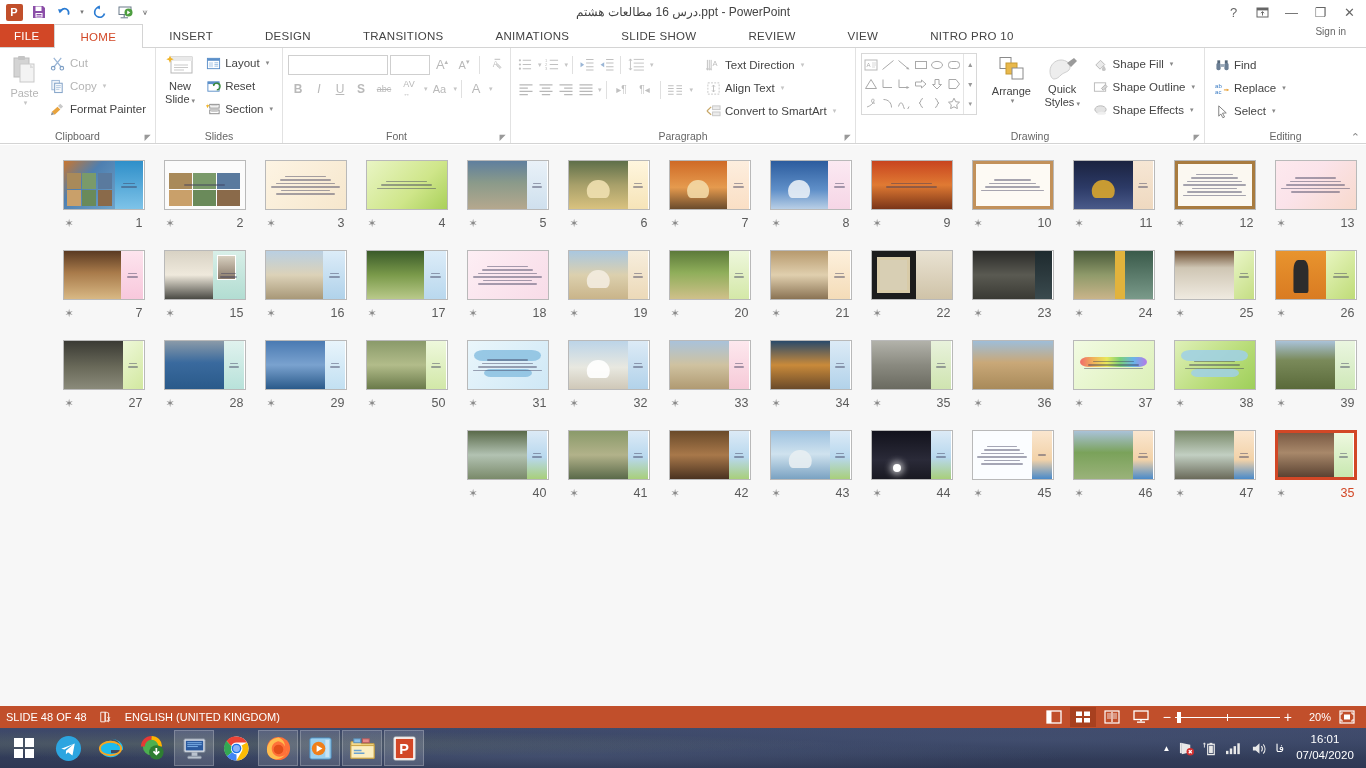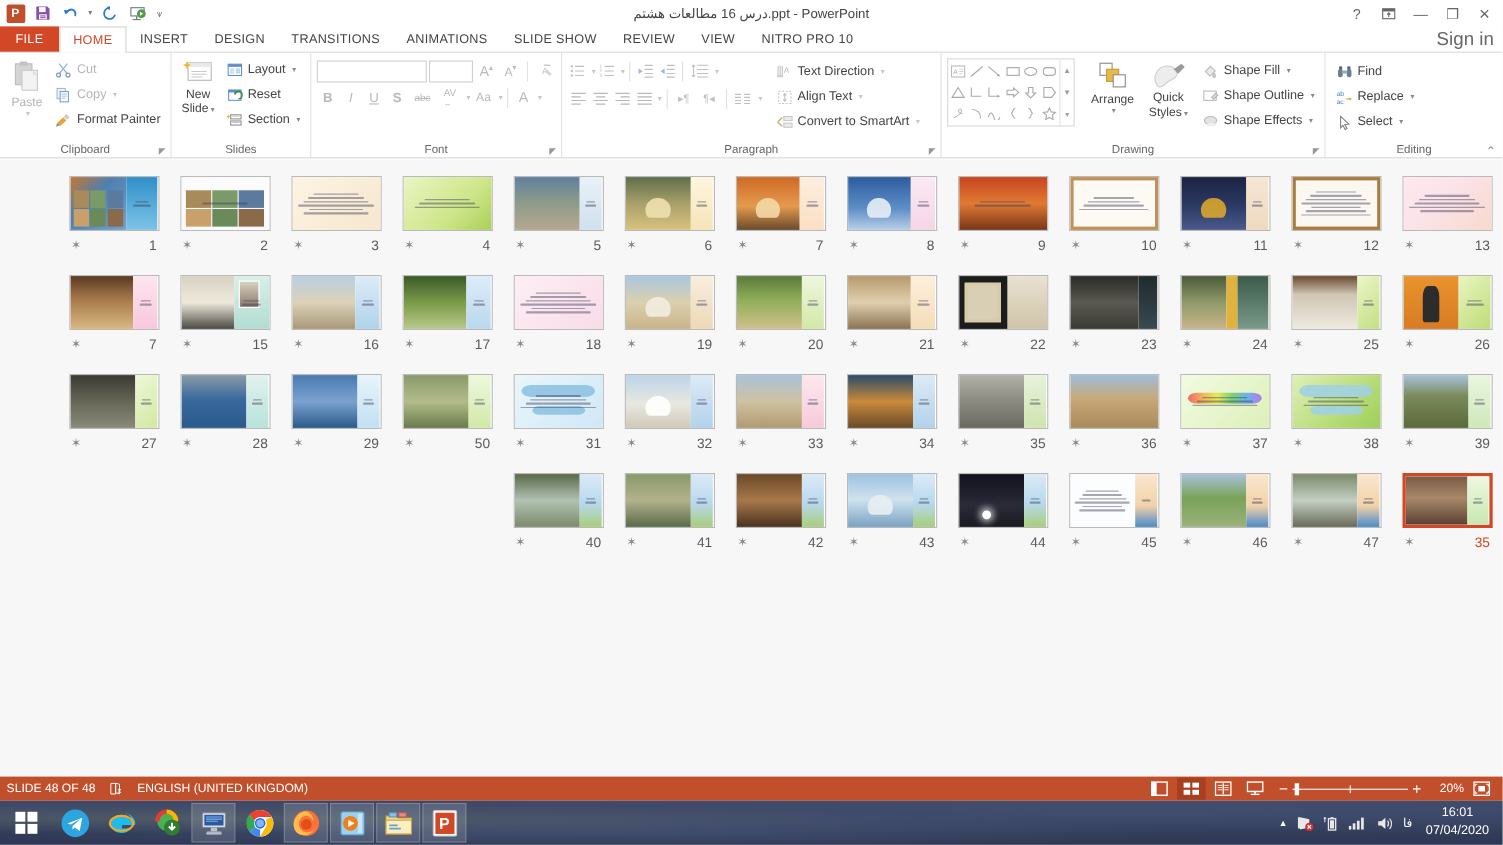--- a/index.html
+++ b/index.html
@@ -35,32 +35,32 @@
     width:29px;height:22px;display:flex;align-items:center;justify-content:center;
     font-size:13px;color:#666;
   }
 
   
   .tabstrip {
     height:24px; display:flex; align-items:stretch; background:#fff;
     border-bottom:1px solid #d4d4d4; position:relative;
   }
   .tab {
-    padding:0 12px; display:flex;align-items:center;
+    padding:0 26px; display:flex;align-items:center;
     font-size:11.5px; letter-spacing:.3px; color:#444; cursor:default;
     text-transform:uppercase;
   }
   .tab.file { background:#d24726; color:#fff; padding:0 14px; }
   .tab.active {
     background:#fff; color:#d24726; border-left:1px solid #d4d4d4;
     border-right:1px solid #d4d4d4; border-top:1px solid #d4d4d4;
     margin-bottom:-1px; position:relative; z-index:3;
   }
   .signin {
-    position:absolute; right:8px; top:2px; font-size:17px; color:#666;
+    position:absolute; right:20px; top:2px; font-size:10px; color:#666;
   }
 
   
   .ribbon {
     height:96px; background:#fff; border-bottom:1px solid #d4d4d4;
     display:flex; position:relative;
   }
   .rgroup {
     display:flex; flex-direction:column; justify-content:space-between;
     border-right:1px solid #e2e2e2; position:relative;

